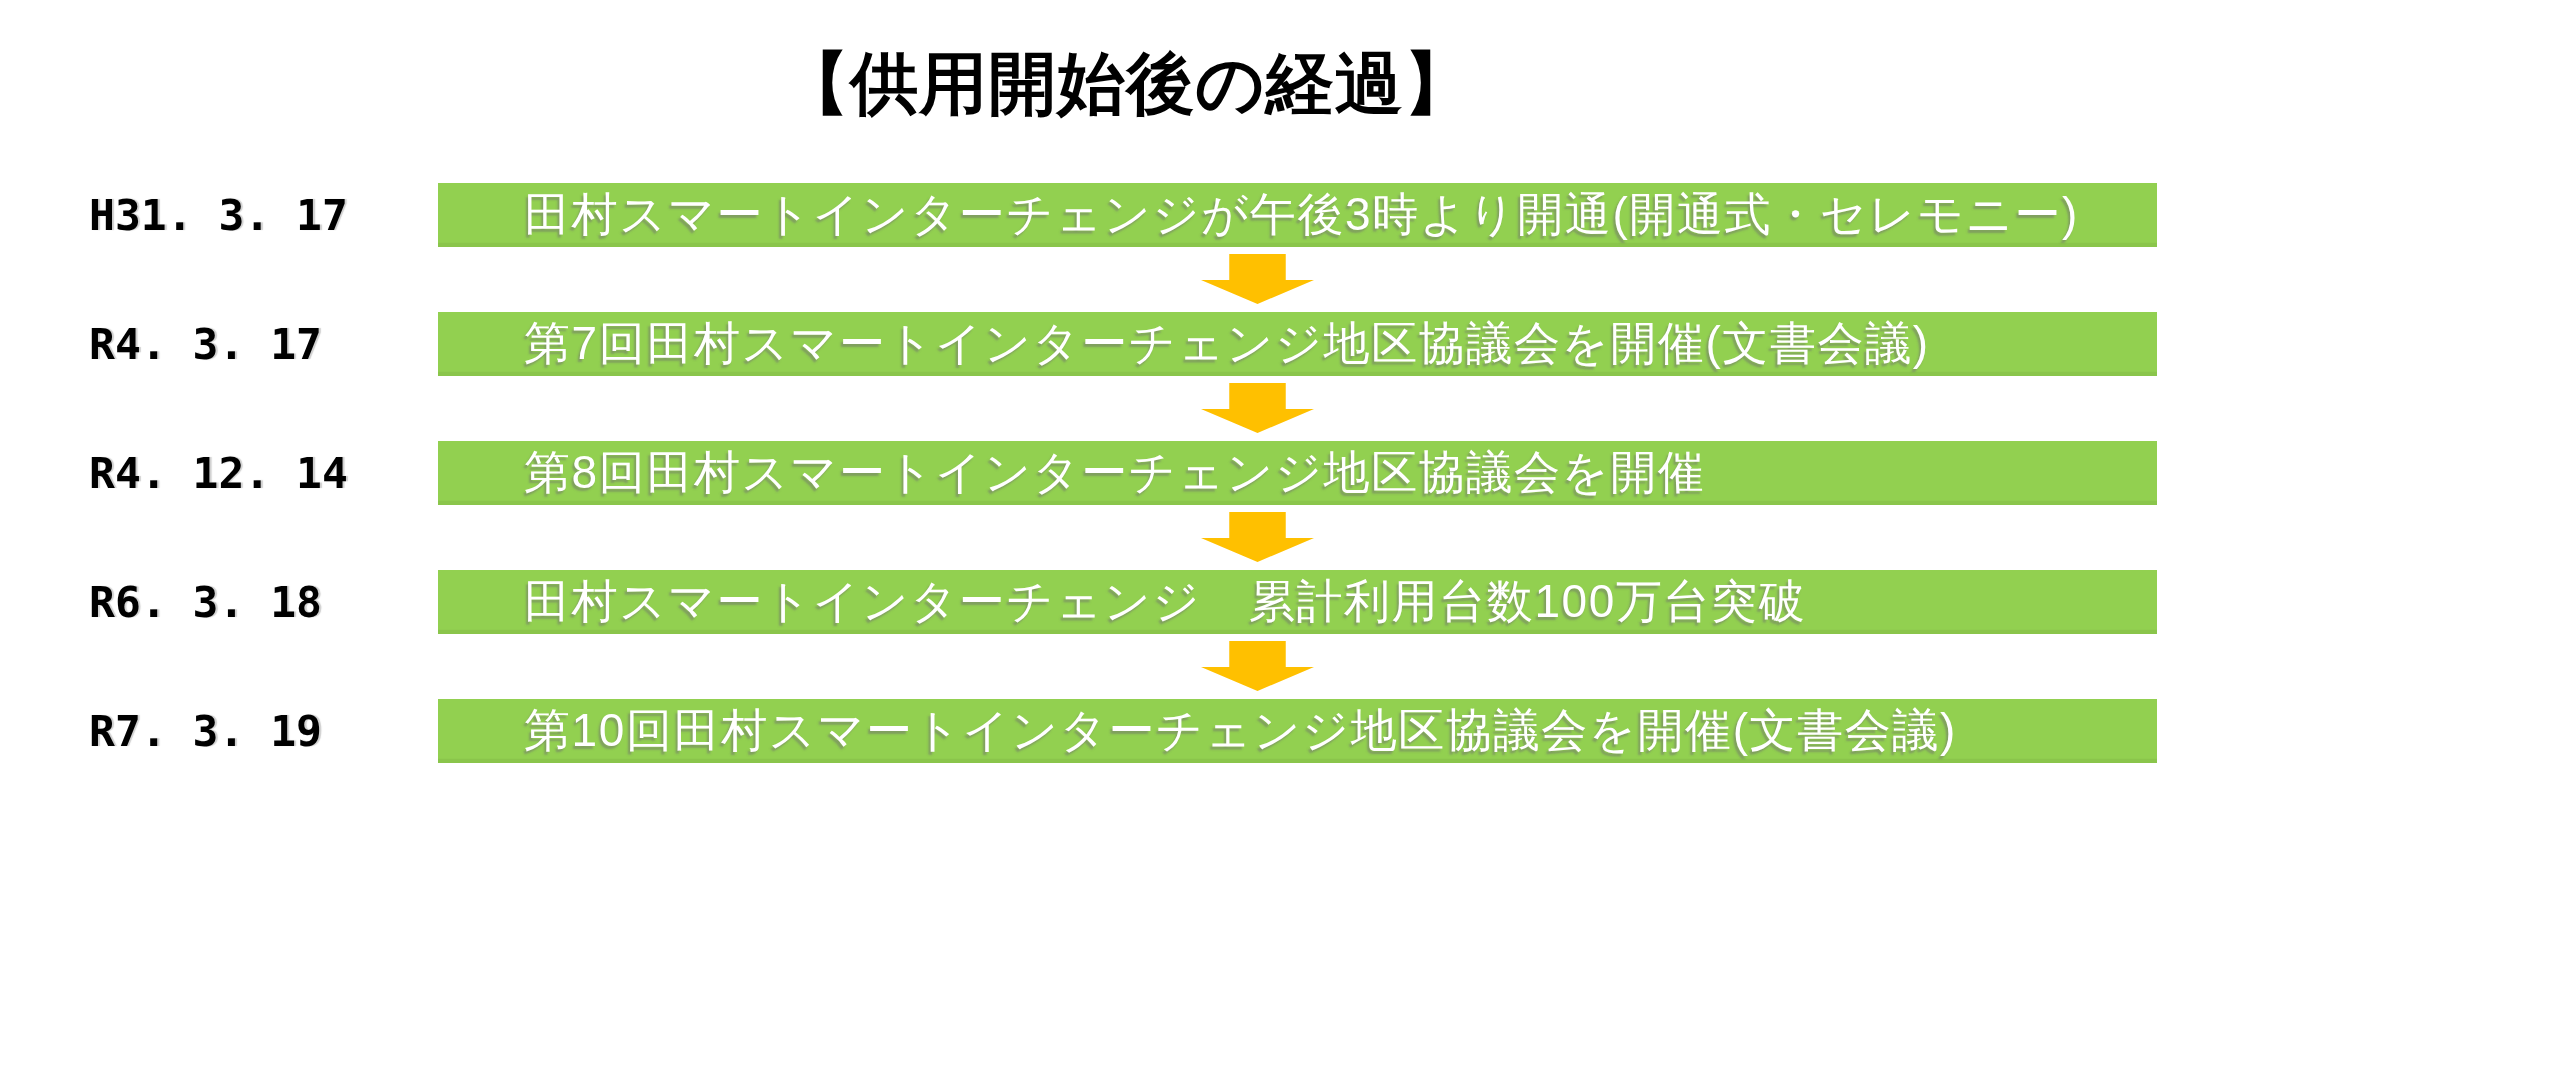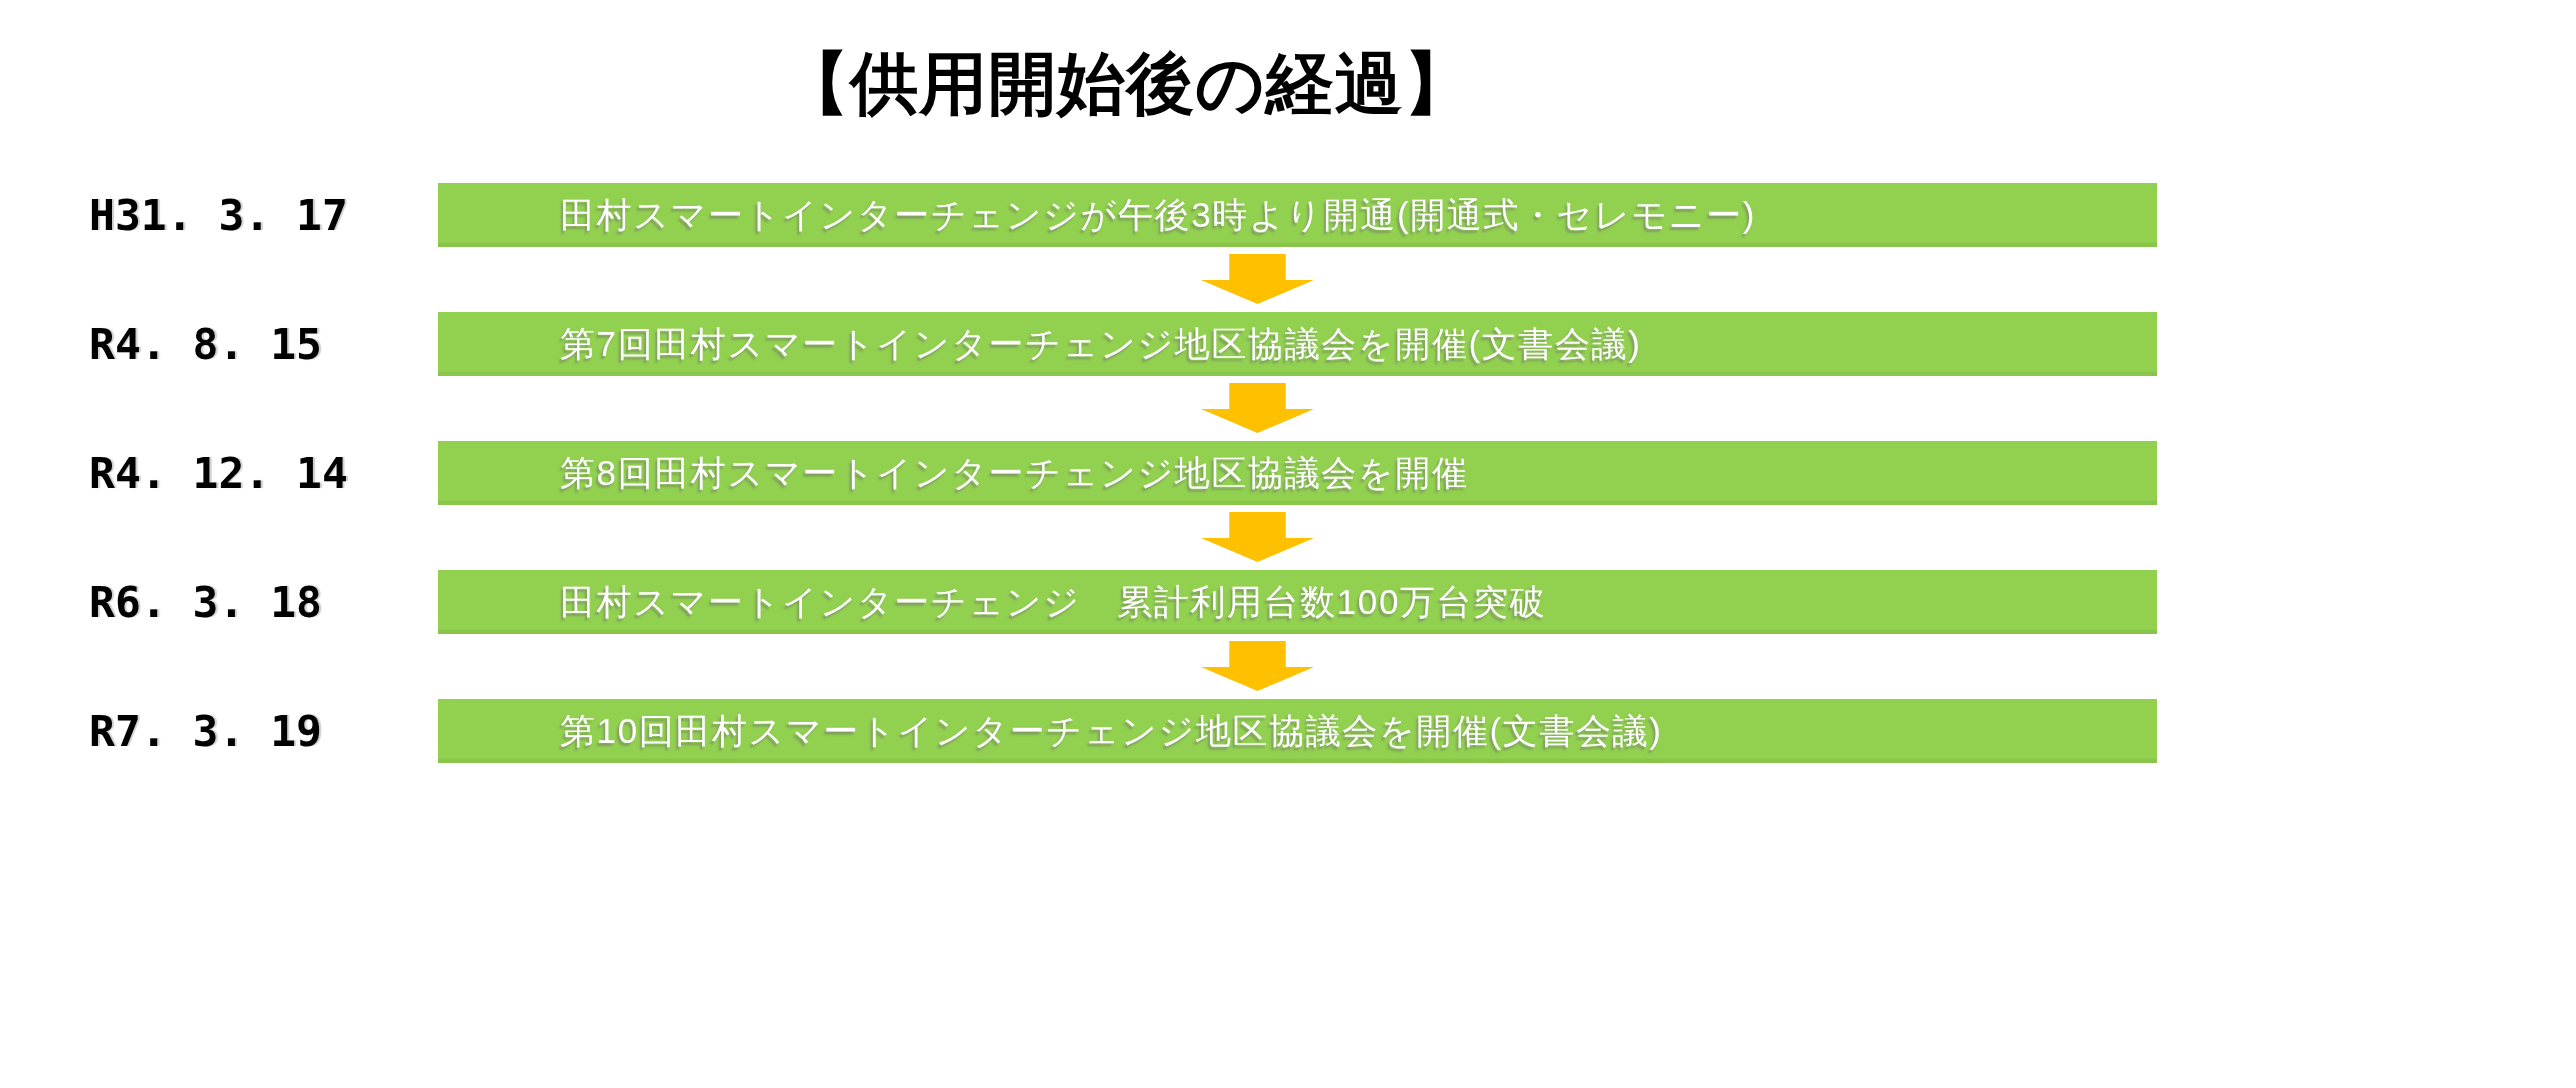--- a/index.html
+++ b/index.html
@@ -57,26 +57,25 @@
     top: 0;
     width: 1723px;
     height: 64px;
     background: var(--bar-color, #92D050);
     display: flex;
     align-items: center;
     box-shadow: inset 0 -4.2px 0 rgba(0,0,0,0.05);
   }
   .bar-text {
     padding-left: 86px;
-    font-size: 35px;
+    font-size: 46px;
     color: var(--bar-text-color, #ffffff);
     white-space: nowrap;
     letter-spacing: 1.6px;
     text-shadow: -2.1px 2.6px 2.1px rgba(110,110,110,0.5);
-    margin-left: 36px;
   }
   .arrow {
     position: absolute;
     left: 1201px;
     top: 71px;
     width: 113px;
     height: 50px;
     background: var(--arrow-color, #FFC000);
     clip-path: polygon(25% 0, 75% 0, 75% 52%, 100% 52%, 50% 100%, 0 52%, 25% 52%);
   }
@@ -90,21 +89,21 @@
   <div class="row">
     <div class="date">H31. 3. 17</div>
     <div class="bar">
       <span class="bar-text">田村スマートインターチェンジが午後3時より開通(開通式・セレモニー)</span>
     </div>
     <div class="arrow"></div>
   </div>
 
 
   <div class="row">
-    <div class="date">R4. 8. 15</div>
+    <div class="date">R4. 3. 17</div>
     <div class="bar">
       <span class="bar-text">第7回田村スマートインターチェンジ地区協議会を開催(文書会議)</span>
     </div>
     <div class="arrow"></div>
   </div>
 
   <div class="row">
     <div class="date">R4. 12. 14</div>
     <div class="bar">
       <span class="bar-text">第8回田村スマートインターチェンジ地区協議会を開催</span>

